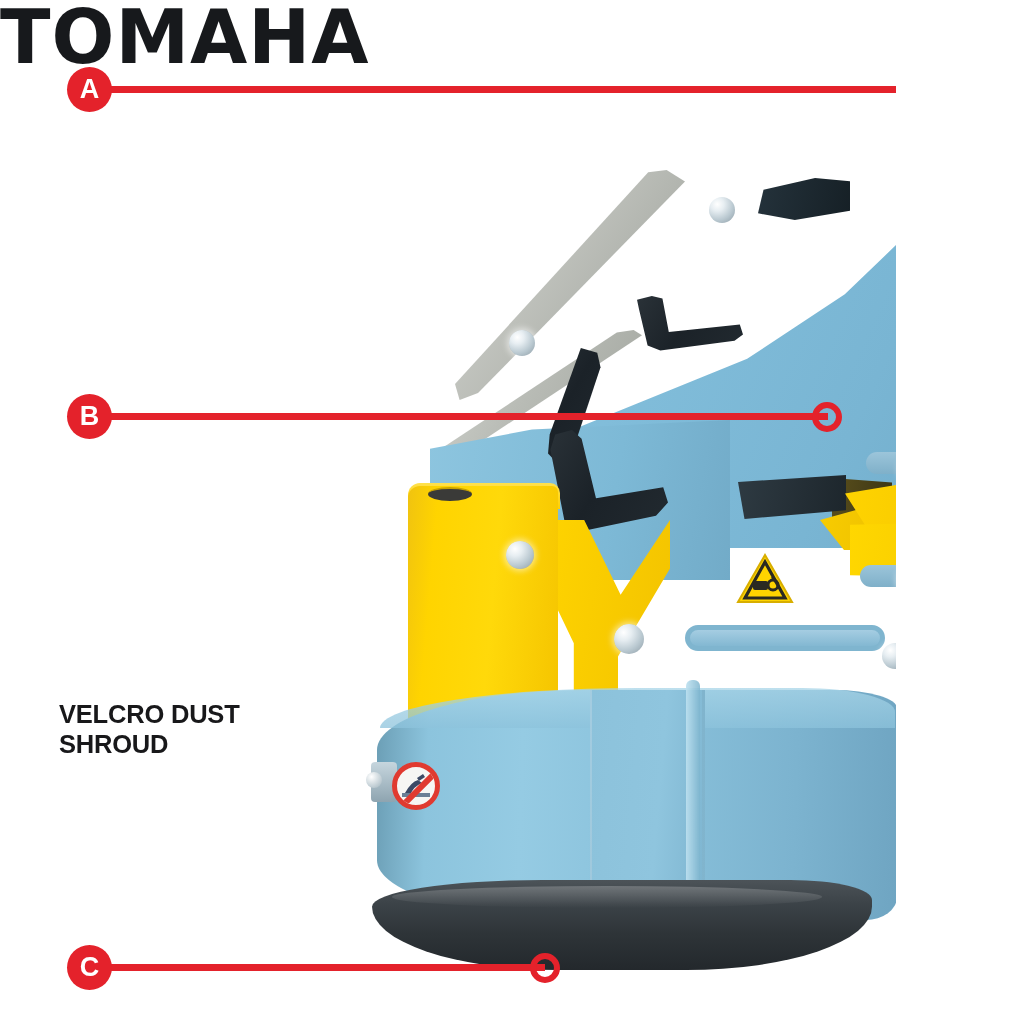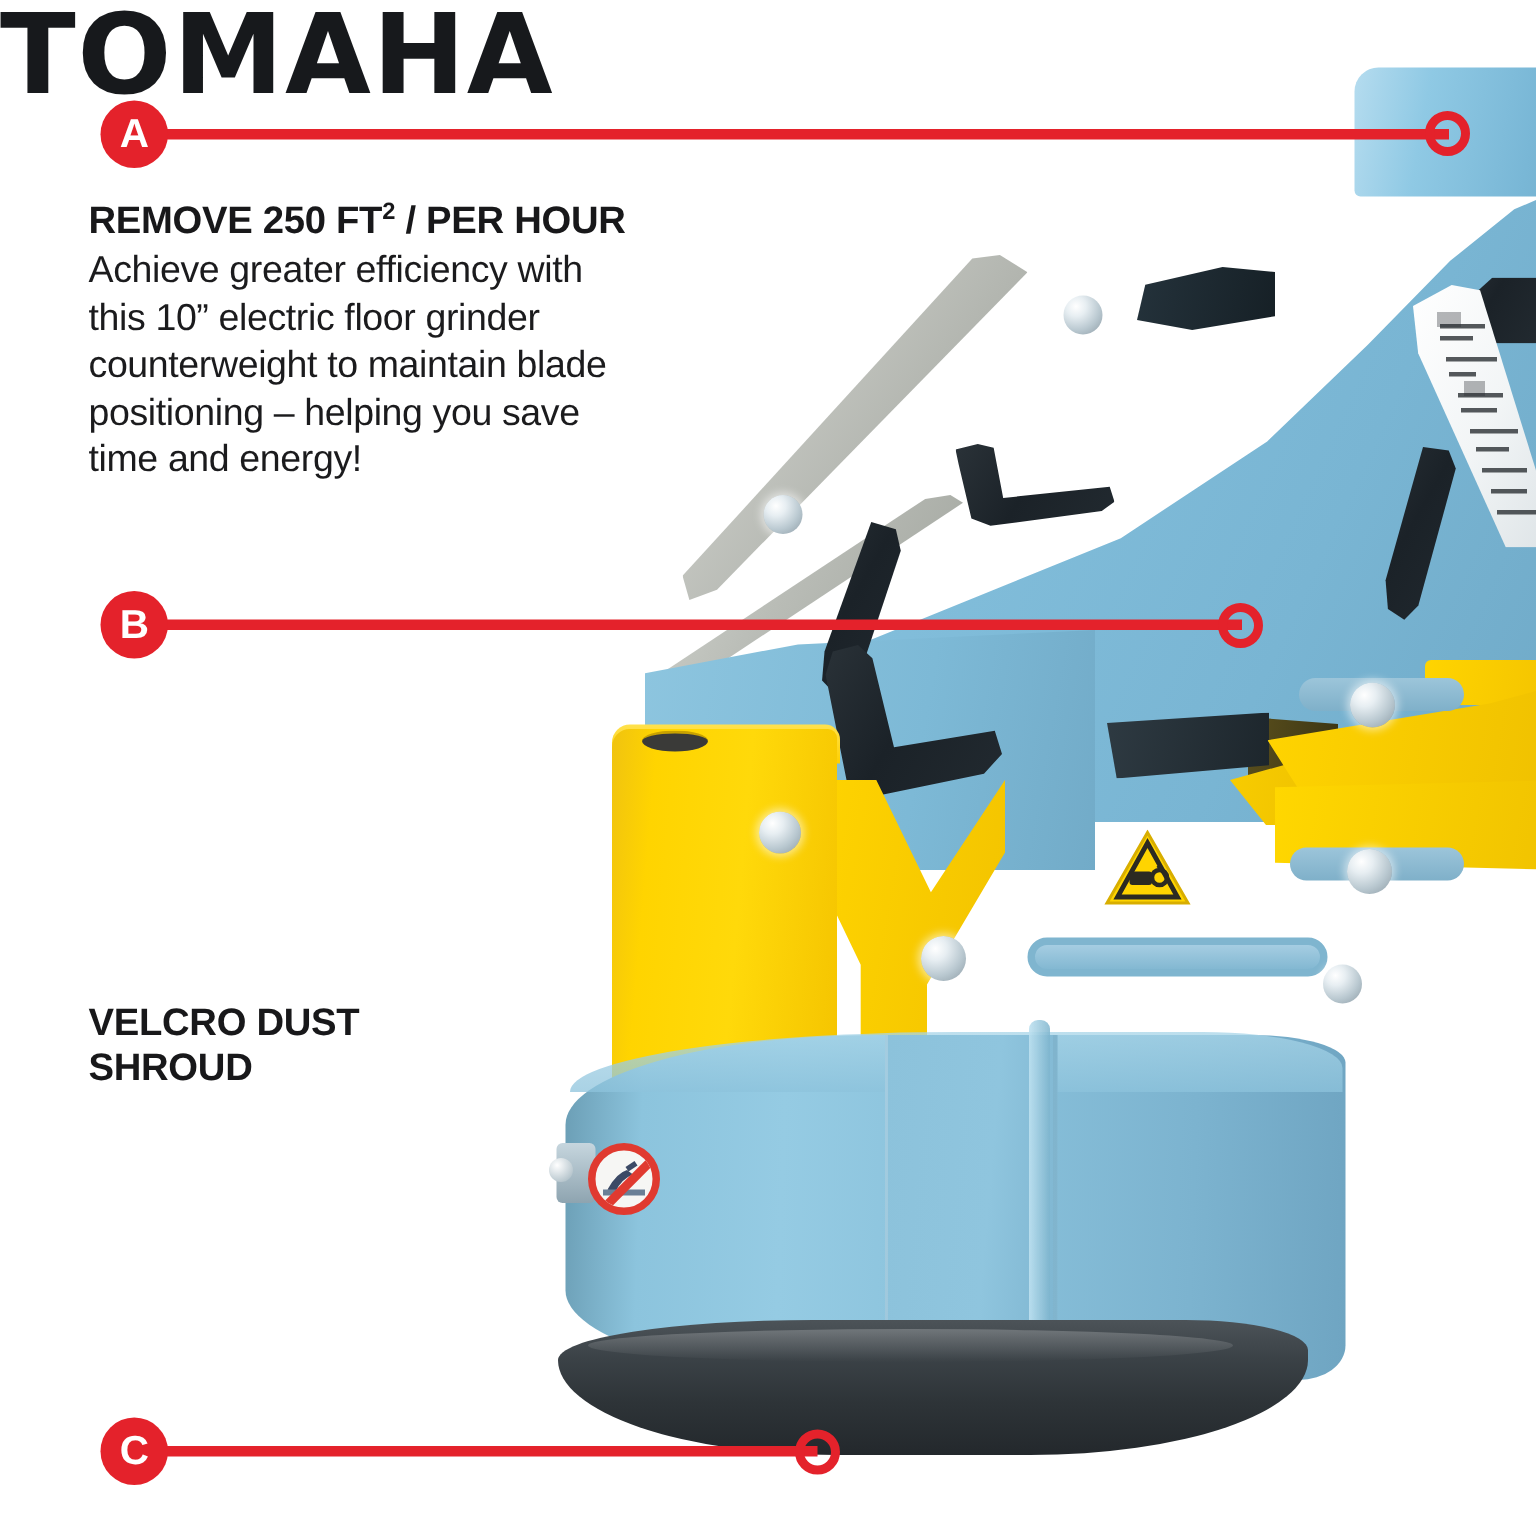--- a/index.html
+++ b/index.html
@@ -4,21 +4,21 @@
 <style>
   * { box-sizing: border-box; margin: 0; padding: 0; }
   html, body {
     width: 1024px; height: 1024px;
     background: #ffffff;
     font-family: "Liberation Sans", sans-serif;
     overflow: hidden;
   }
   #stage {
     position: relative;
-    width: 1024px; height: 1024px;
+    width: 896px; height: 1024px;
     background: #ffffff;
     overflow: hidden;
   }
 
   
   #product {
     position: absolute;
     left: 0; top: 0;
     width: 1024px; height: 1024px;
     pointer-events: none;
@@ -401,37 +401,29 @@
     <div class="bolt" style="left:898px;top:566px;width:30px;height:30px;"></div>
     <div class="bolt" style="left:882px;top:643px;width:26px;height:26px;"></div>
 
     <div id="wordmark">TOMAHA</div>
   </div>
 
   <div class="leader" style="left:108px;top:86px;width:858px;"></div>
   <div class="marker" style="left:67px;top:67px;">A</div>
   <div class="endring" style="left:950px;top:74px;"></div>
 
-  <div class="block" style="left:59px;top:133px;width:420px;">
-    <h3><span>REMOVE 250 FT</span><sup>2</sup><span> / PER HOUR</span></h3>
-    <p>Achieve greater efficiency with
-this 10” electric floor grinder
-counterweight to maintain blade
-positioning  – helping you save
-time and energy!</p>
-  </div>
 
   <div class="leader" style="left:108px;top:413px;width:720px;"></div>
   <div class="marker" style="left:67px;top:394px;">B</div>
   <div class="endring" style="left:812px;top:402px;"></div>
 
   <div class="block" style="left:59px;top:459px;width:320px;">
   </div>
 
-  <div class="block" style="left:59px;top:668px;width:290px;">
+  <div class="block" style="left:59px;top:700px;width:290px;">
     <h3>VELCRO DUST
 SHROUD</h3>
   </div>
 
   <div class="leader" style="left:108px;top:964px;width:437px;"></div>
   <div class="marker" style="left:67px;top:945px;">C</div>
   <div class="endring" style="left:530px;top:953px;"></div>
 
 </div>
 

